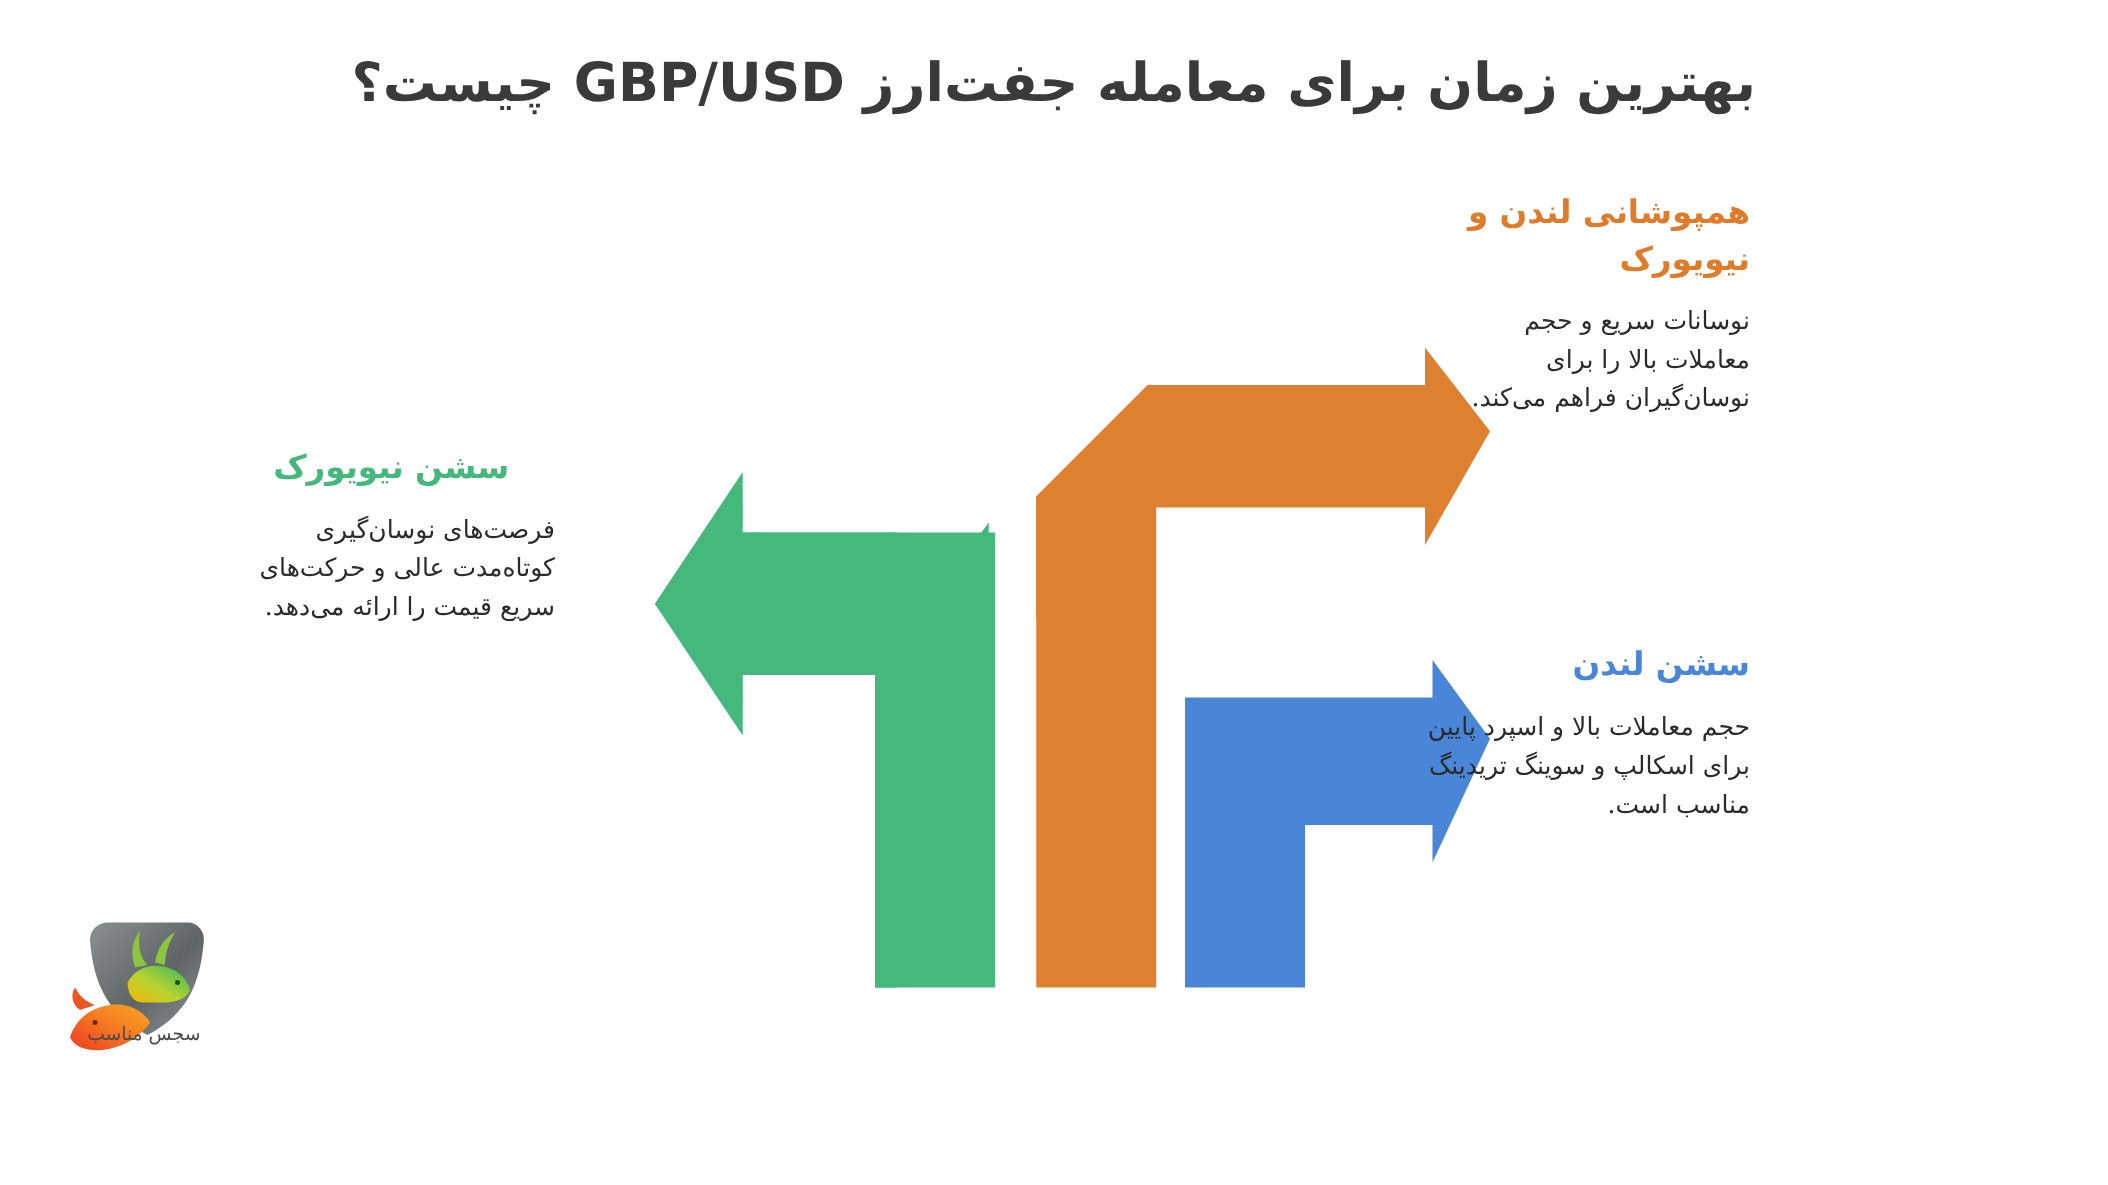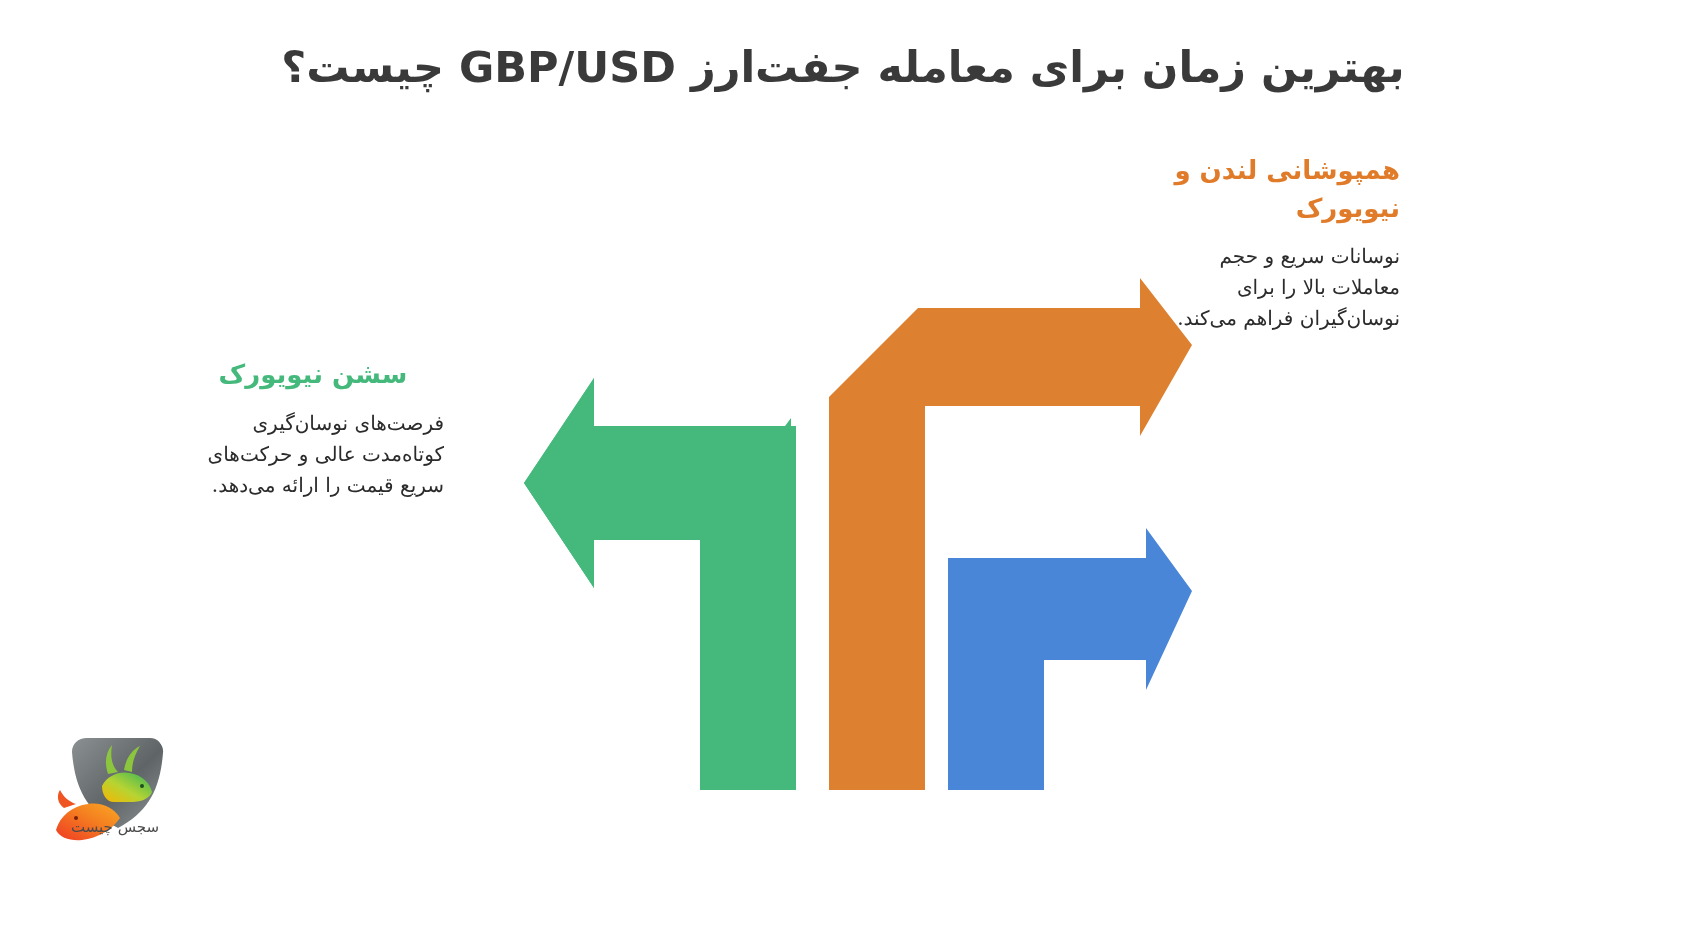--- a/index.html
+++ b/index.html
@@ -137,20 +137,24 @@
   <div class="block" id="block-newyork">
     <div class="head">سشن نیویورک</div>
     <div class="body">فرصت‌های نوسان‌گیری کوتاه‌مدت عالی و حرکت‌های سریع قیمت را ارائه می‌دهد.</div>
   </div>
 
   <div class="block" id="block-overlap">
     <div class="head">همپوشانی لندن و نیویورک</div>
     <div class="body">نوسانات سریع و حجم معاملات بالا را برای نوسان‌گیران فراهم می‌کند.</div>
   </div>
 
+  <div class="block" id="block-london">
+    <div class="head">سشن لندن</div>
+    <div class="body">حجم معاملات بالا و اسپرد پایین برای اسکالپ و سوینگ تریدینگ مناسب است.</div>
+  </div>
 
   <div class="logo-wrap">
     <svg width="140" height="140" viewBox="0 0 140 140">
       <defs>
         <linearGradient id="gShield" x1="0" y1="0" x2="1" y2="1">
           <stop offset="0%" stop-color="#8b9092"></stop>
           <stop offset="55%" stop-color="#5f6466"></stop>
           <stop offset="100%" stop-color="#8f9496"></stop>
         </linearGradient>
         <linearGradient id="gBull" x1="0" y1="1" x2="1" y2="0">
@@ -178,15 +182,15 @@
       <path d="M 78 58 C 80 46 86 38 94 34 C 88 44 86 52 86 60 Z" fill="#8cc63f"></path>
       <circle cx="96" cy="74" r="2" fill="#1c4f20"></circle>
 
       <path d="M 10 118 C 14 104 26 94 42 92 C 56 90 68 96 74 106
                C 66 118 52 126 36 128 C 24 129 14 126 10 118 Z" fill="url(#gBear)"></path>
       <path d="M 18 96 C 12 92 10 84 14 78 C 18 86 24 90 30 92 Z" fill="#ef5423"></path>
       <circle cx="30" cy="106" r="2" fill="#7a2008"></circle>
     </svg>
   </div>
 
-  <div class="logo-caption">سجس چیست</div>
+  <div class="logo-caption">سجس مناسب</div>
 
 </div>
 
 </body></html>

